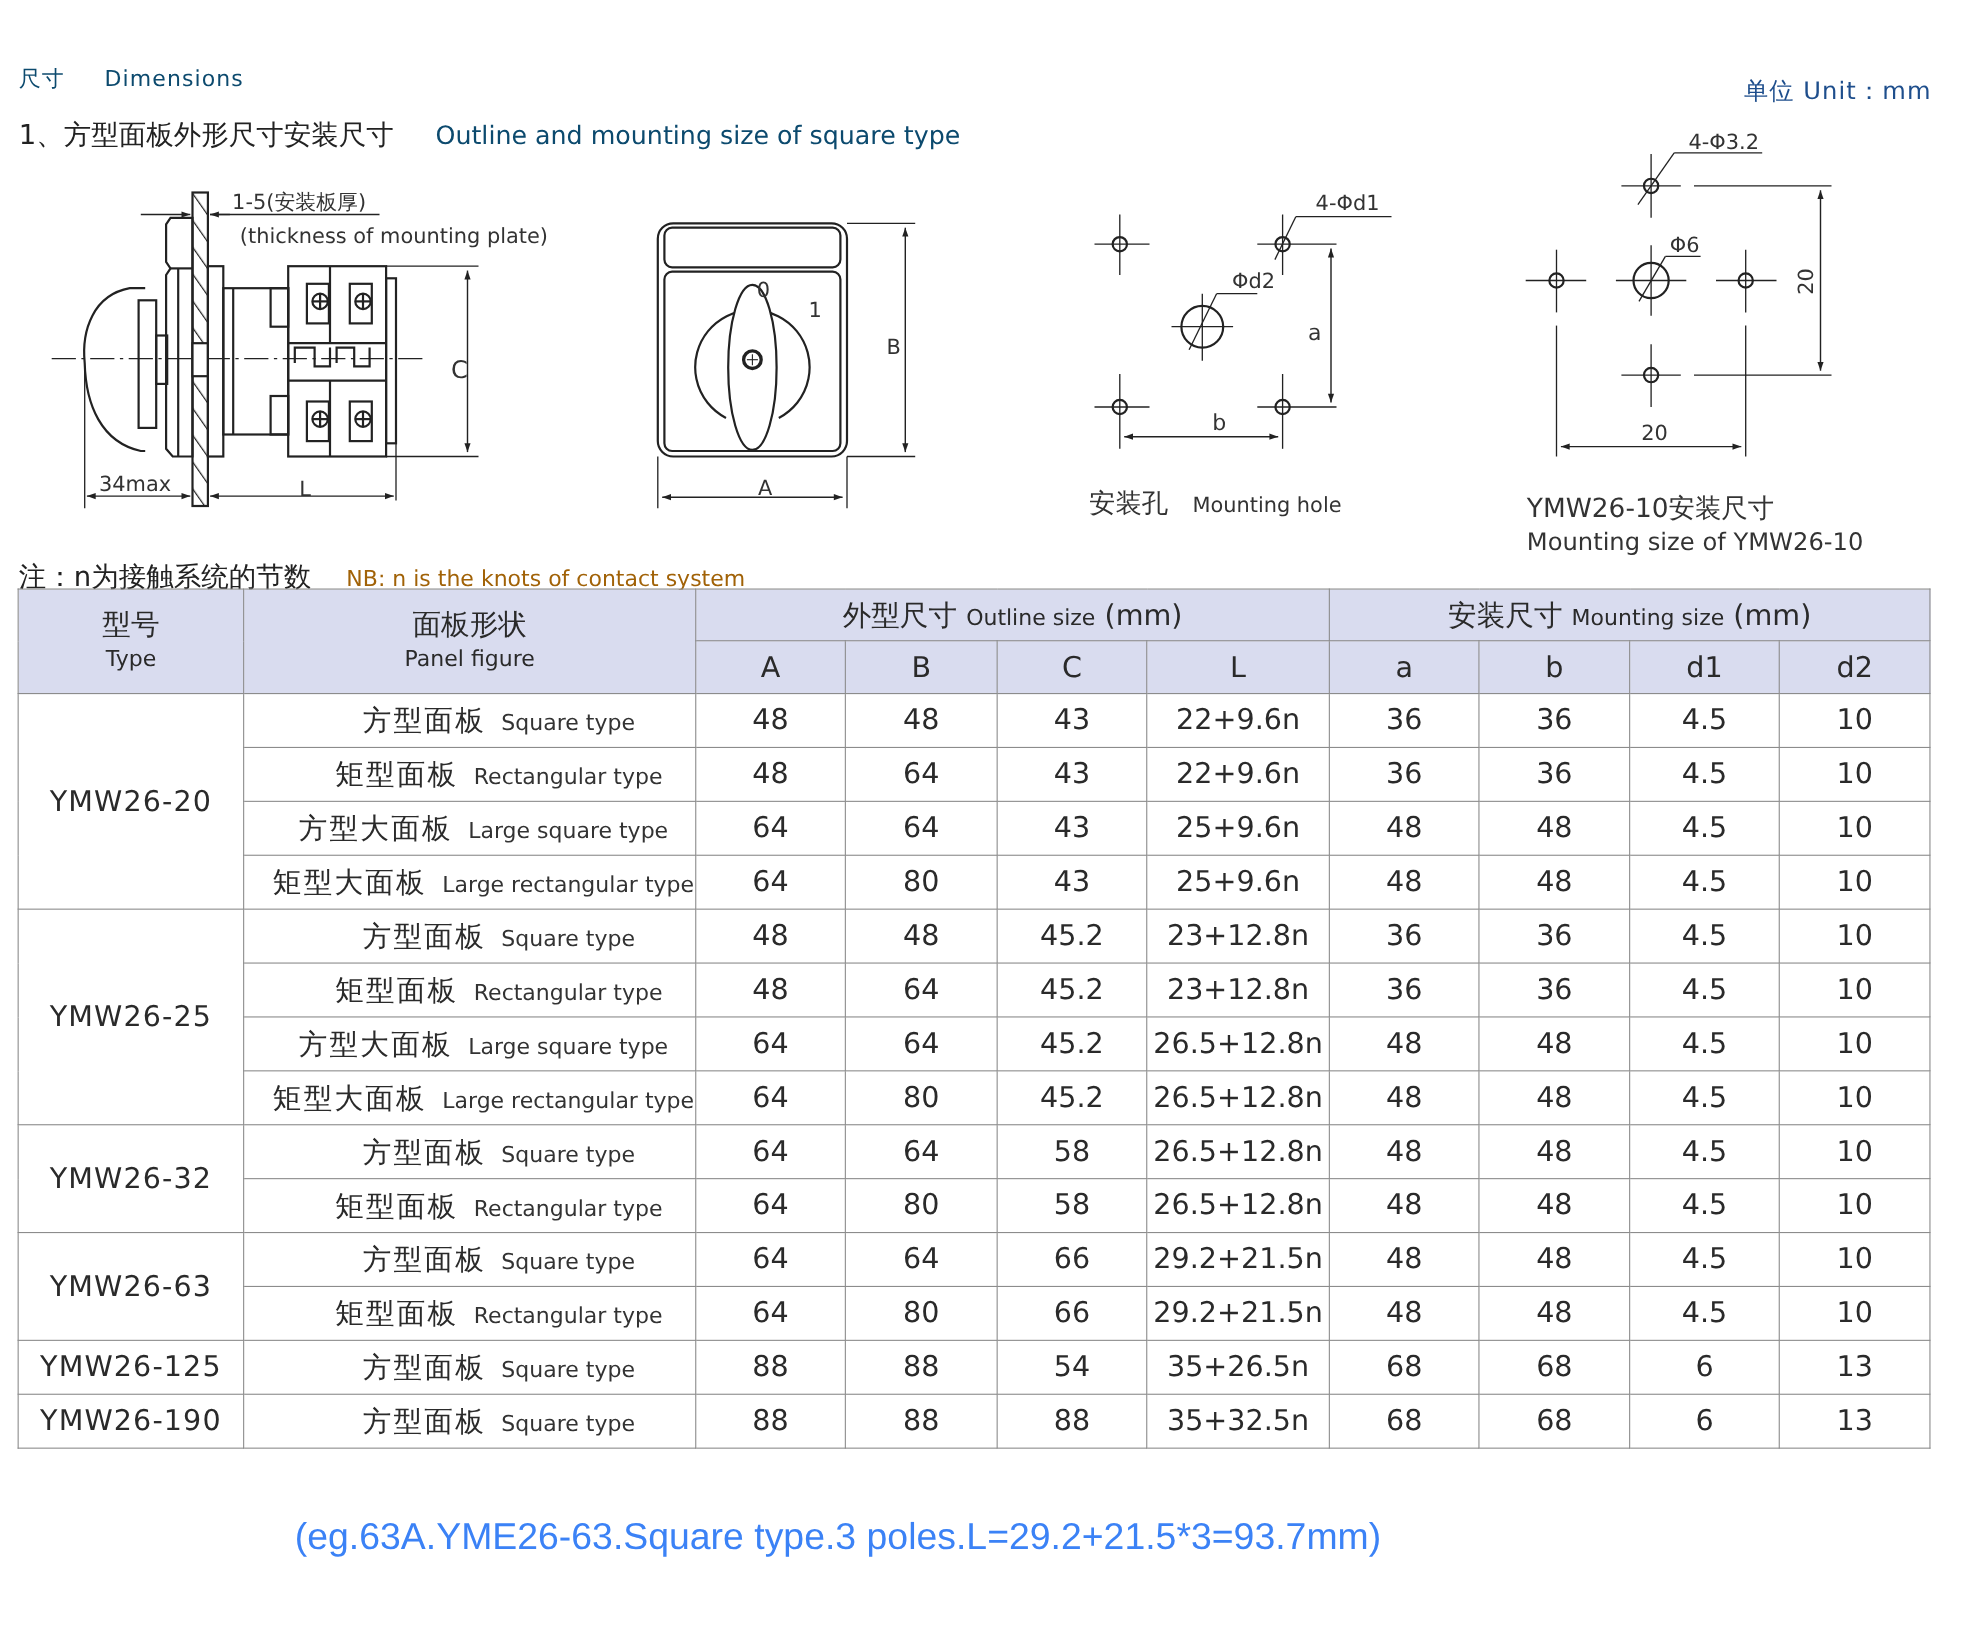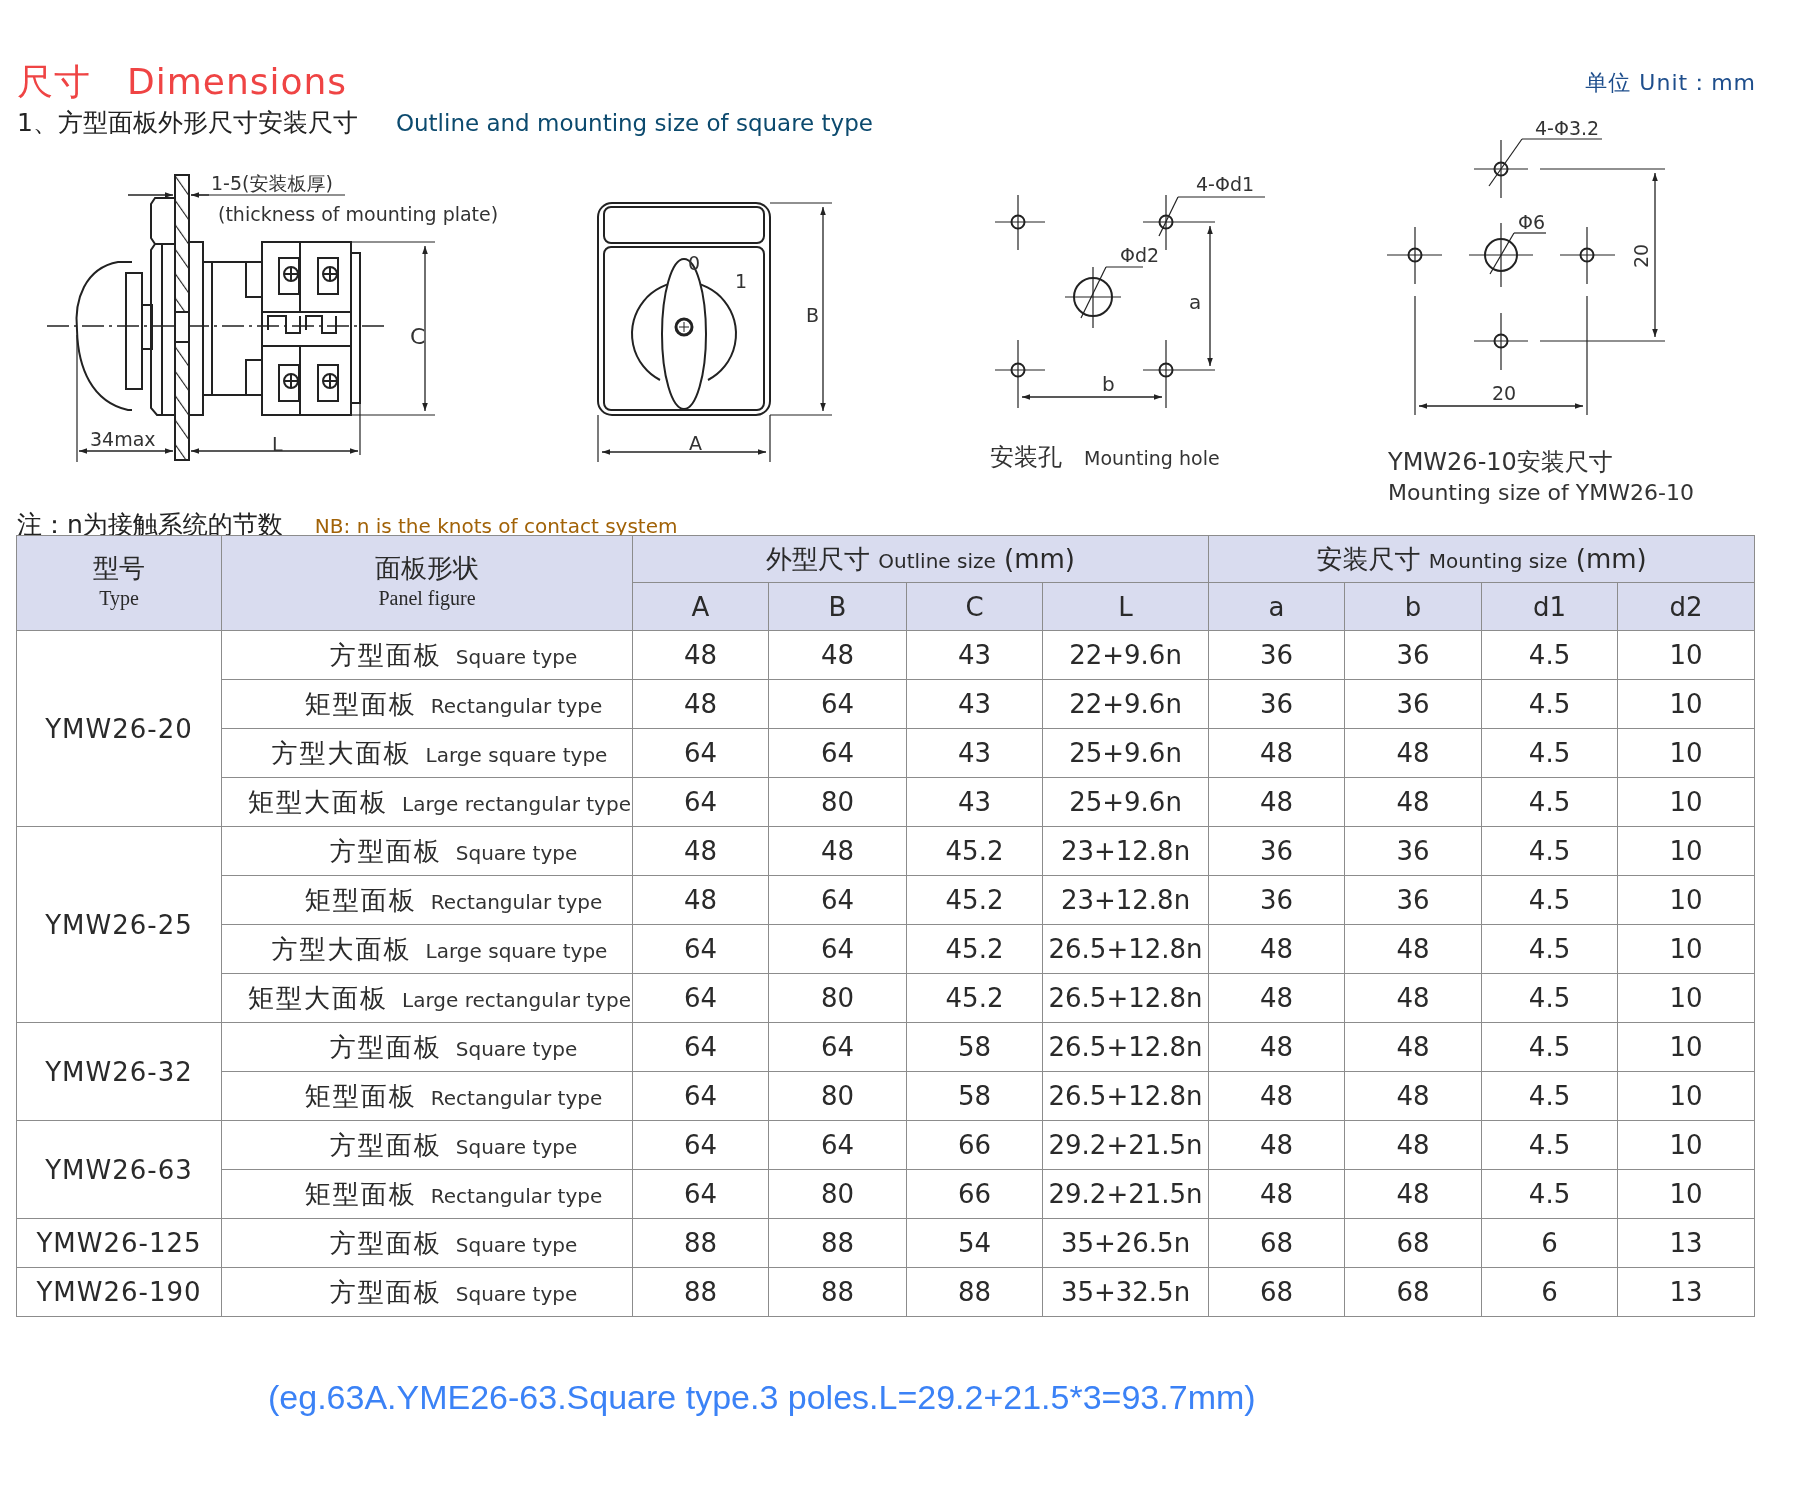--- a/index.html
+++ b/index.html
@@ -1,38 +1,38 @@
 <!DOCTYPE html>
 <html><head>
 <meta charset="utf-8">
 <style>
   html, body { margin: 0; padding: 0; background: #ffffff; }
   body { width: 1800px; height: 1500px; position: relative; overflow: hidden;
          font-family: "DejaVu Sans", "Liberation Sans", sans-serif; color: #222; }
   .abs { position: absolute; white-space: nowrap; }
-  .title { left: 17px; top: 58px; font-size: 36px; color: #ef4444; letter-spacing: 1px; }
+  .title { left: 17px; top: 58px; font-size: 20px; color: #0c4a6e; letter-spacing: 1px; }
   .title .en { margin-left: 36px; }
   .unit { right: 44px; top: 68px; font-size: 22px; color: #1e4e8c; letter-spacing: 1px; }
   .subtitle { left: 17px; top: 106px; font-size: 25px; color: #222; }
   .subtitle .en { margin-left: 38px; font-size: 23px; color: #0c4a6e; }
   .note { left: 17px; top: 508px; font-size: 25px; color: #222; }
   .note .en { margin-left: 32px; font-size: 20px; color: #a16207; }
   svg.drawings { position: absolute; left: 0; top: 0; width: 1800px; height: 520px; }
   svg text { font-family: "DejaVu Sans", "Liberation Sans", sans-serif; fill: #333; }
 
   table.spec { position: absolute; left: 16px; top: 535px; width: 1738px;
                border-collapse: collapse; table-layout: fixed; }
   table.spec th, table.spec td { border: 1.5px solid #8c8c8c; text-align: center;
                padding: 0; color: #2a2a2a; }
   table.spec thead th { background: #d9dcef; font-weight: normal; }
   .h-top { height: 47px; font-size: 26px; margin-top: 16px; }
   .h-top .en { font-size: 20px; }
   .h-sub { height: 48px; font-size: 26px; }
   .h-type { font-size: 26px; line-height: 30px; }
-  .h-type .en { font-size: 20px; display: block; font-family: Liberation Serif, serif; }
+  .h-type .en { font-size: 20px; display: block; }
   table.spec tbody td { height: 48px; font-size: 26px; }
   td.type-cell { font-size: 27px; letter-spacing: 1px; }
   td.panel-cell { text-align: left; padding-left: 18px; font-size: 26px; margin-top: 16px; }
   td.panel-cell .cn { display: inline-block; width: 165px; text-align: right; font-size: 26px; letter-spacing: 2px; }
   td.panel-cell .en { margin-left: 14px; font-size: 20px; color: #333; }
 
   .example { left: 268px; top: 1378px; font-size: 34px; color: #3b82f6;
              font-family: "Liberation Sans", sans-serif; }
 </style>
 </head>

